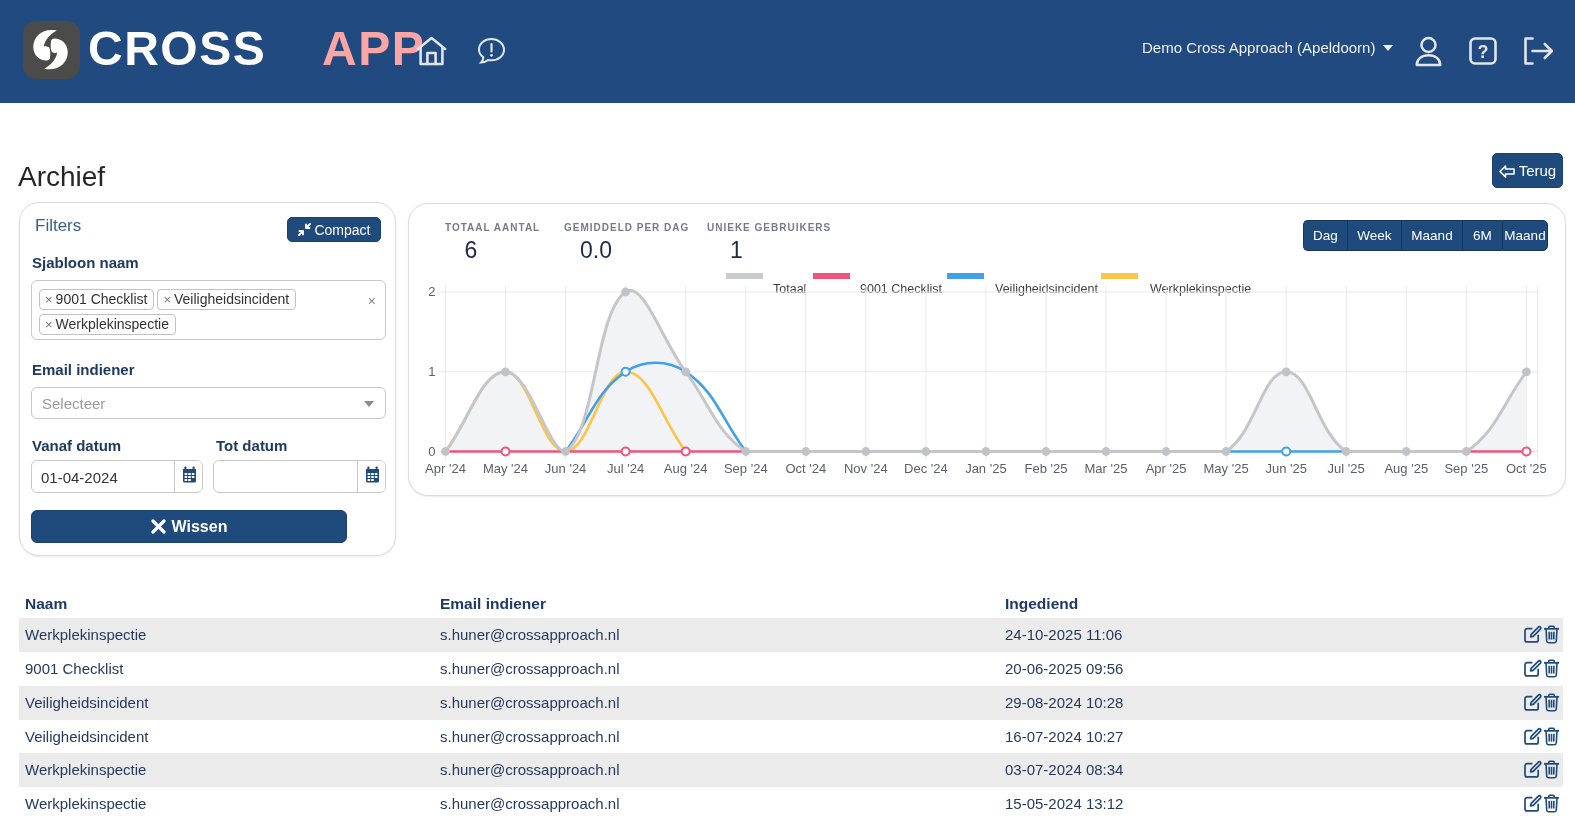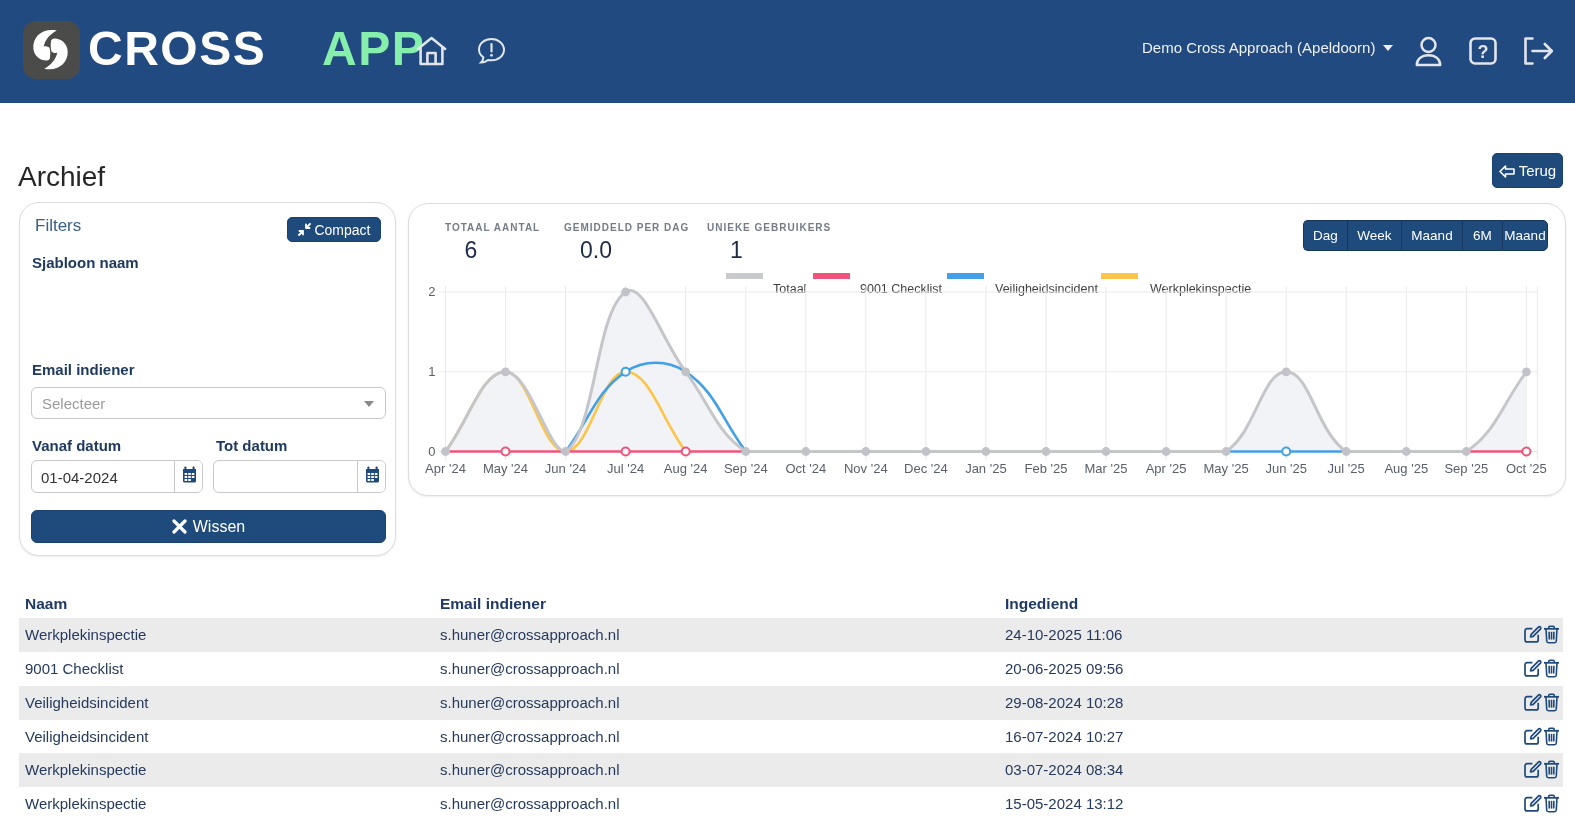--- a/index.html
+++ b/index.html
@@ -2,21 +2,21 @@
 <html lang="nl"><head>
 <meta charset="utf-8">
 <title>Archief</title>
 <style>
 * { margin:0; padding:0; box-sizing:border-box; }
 html,body { width:1575px; height:830px; background:#fff; font-family:"Liberation Sans", sans-serif; overflow:hidden; }
 
 .navbar { position:absolute; left:0; top:0; width:1575px; height:103px; background:#214a80; }
 .logo-sq { position:absolute; left:23px; top:21px; width:57px; height:58px; background:#4b4b49; border-radius:13px; }
 .brand { position:absolute; left:88px; top:25px; font-size:48px; line-height:1; font-weight:bold; color:#fff; letter-spacing:1.5px; }
-.brand .app { color:#86efac;margin-left:41px; }
+.brand .app { color:#fca5a5;margin-left:41px; }
 .navtxt { position:absolute; top:39px; left:1142px; color:#eef0f4; font-size:15px; white-space:nowrap; }
 .caret-w { display:inline-block; vertical-align:2px; margin-left:8px; width:0; height:0; border-left:5px solid transparent; border-right:5px solid transparent; border-top:6px solid #eef0f4; }
 .navicon { position:absolute; }
 
 .h1 { position:absolute; left:18px; top:161px; font-size:28px; color:#262626; }
 .btn { background:#1f4a7c; color:#fff; border:1px solid #1b4170; border-radius:5px; font-family:inherit; }
 .terug { position:absolute; left:1492px; top:153px; width:71px; height:35px; font-size:15px; }
 
 .card { position:absolute; background:#fff; border:1px solid #dcdcdc; border-radius:20px; box-shadow:0 1px 2px rgba(0,0,0,.08); }
 .fcard { left:19px; top:202px; width:377px; height:354px; }
@@ -26,21 +26,21 @@
 .msel { position:absolute; left:11px; top:77px; width:355px; height:60px; border:1px solid #c9c9c9; border-radius:6px; padding:6px 7px; }
 .chip { display:inline-block; border:1px solid #c2c2c2; border-radius:4px; background:#fdfdfd; color:#333; font-size:14px; padding:1px 6px 2px 5px; margin:2px 3px 2px 0; }
 .chip .x { color:#777; margin-right:3px; font-size:13px; }
 .msel .clear { position:absolute; right:9px; top:12px; color:#888; font-size:14px; }
 .sel { position:absolute; left:11px; top:184px; width:355px; height:32px; border:1px solid #c9c9c9; border-radius:6px; }
 .sel .ph { position:absolute; left:10px; top:7px; color:#9a9a9a; font-size:15px; }
 .caret-g { position:absolute; right:11px; top:13px; width:0; height:0; border-left:5px solid transparent; border-right:5px solid transparent; border-top:6px solid #8a8a8a; }
 .dinput { position:absolute; height:33px; border:1px solid #c9c9c9; border-radius:6px; font-size:15px; color:#333; }
 .dinput .val { position:absolute; left:9px; top:8px; }
 .calbtn { position:absolute; right:0; top:0; width:28px; height:31px; border-left:1px solid #c9c9c9; border-radius:0 5px 5px 0; background:#fff; }
-.wissen { position:absolute; left:11px; top:307px; width:355px; height:33px; font-size:16px; font-weight:normal; border-radius:6px; }
+.wissen { position:absolute; left:11px; top:307px; width:316px; height:33px; font-size:16px; font-weight:bold; border-radius:6px; }
 
 .ccard { left:408px; top:203px; width:1158px; height:293px; }
 .stat { position:absolute; top:18px; text-align:center; }
 .stat .lab { font-size:10px; font-weight:bold; color:#757c87; letter-spacing:1px; white-space:nowrap;margin-left:28px; }
 .stat .num { font-size:23px; color:#1e2a4a; margin-top:4px; }
 .bgroup { position:absolute; left:894px; top:16px; height:31px; display:flex; }
 .bgroup .b { background:#1f4a7c; border:1px solid #16355c; border-right:none; color:#fff; font-size:13.5px; display:flex; align-items:center; justify-content:center; }
 .bgroup .b:first-child { border-radius:5px 0 0 5px; }
 .bgroup .b:last-child { border-radius:0 5px 5px 0; border-right:1px solid #16355c; }
 .legend { position:absolute; left:0; top:66px; width:1158px; font-size:12.5px; color:#3f3f3f; }
@@ -98,20 +98,25 @@
       <path d="M6.5 1 L1 6.5 L6.5 12 V9 H15 V4 H6.5 Z"></path>
     </svg> Terug</button>
 
 <div class="card fcard">
   <div class="flabel">Filters</div>
   <button class="btn compact"><svg class="ic" style="vertical-align:-1px" width="13" height="13" viewBox="0 0 13 13" stroke="#fff" stroke-width="1.8" fill="none" stroke-linecap="round" stroke-linejoin="round">
         <path d="M1 12 L5 8 M5 8 H1.5 M5 8 V11.5"></path>
         <path d="M12 1 L8 5 M8 5 H11.5 M8 5 V1.5"></path>
       </svg> Compact</button>
   <div class="group-label" style="left:12px;top:51px">Sjabloon naam</div>
+  <div class="msel">
+    <span class="chip"><span class="x">×</span>9001 Checklist</span><span class="chip"><span class="x">×</span>Veiligheidsincident</span><br>
+    <span class="chip"><span class="x">×</span>Werkplekinspectie</span>
+    <span class="clear">×</span>
+  </div>
   <div class="group-label" style="left:12px;top:158px">Email indiener</div>
   <div class="sel">
       <span class="ph">Selecteer</span>
       <span class="caret-g"></span>
     </div>
   <div class="group-label" style="left:12px;top:234px">Vanaf datum</div>
   <div class="group-label" style="left:196px;top:234px">Tot datum</div>
   <div class="dinput" style="left:11px;top:257px;width:172px">
     <span class="val">01-04-2024</span>
     <span class="calbtn">

